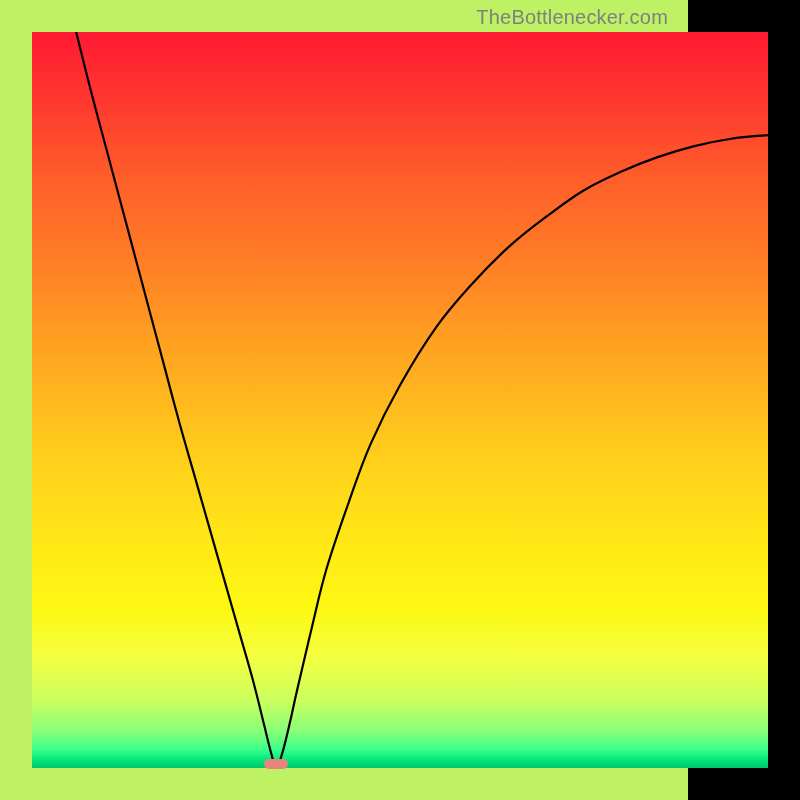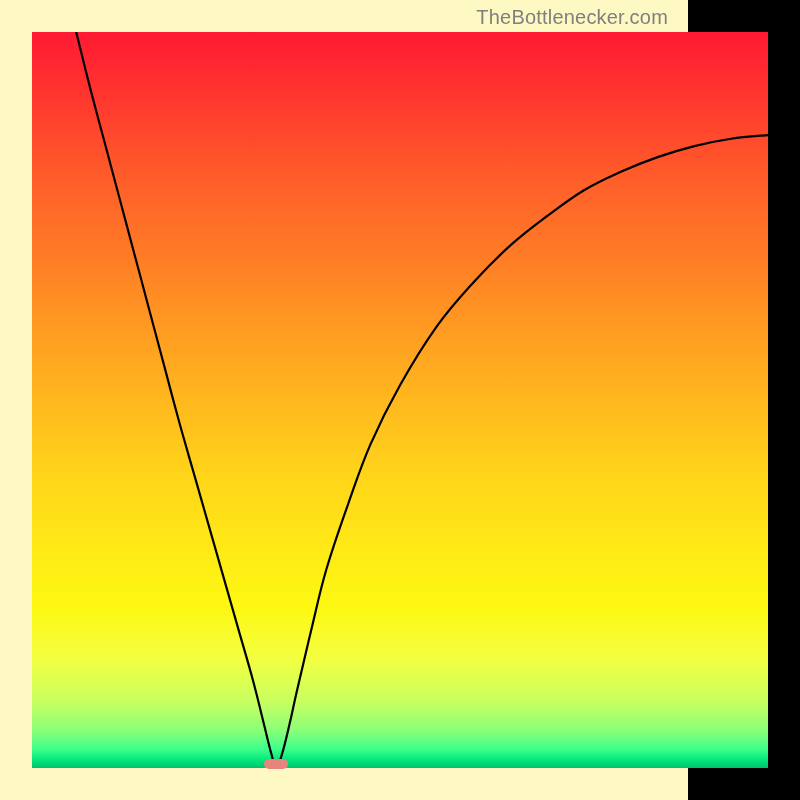--- a/index.html
+++ b/index.html
@@ -8,21 +8,21 @@
     width: 800px;
     height: 800px;
     overflow: hidden;
     background: #000;
     font-family: Arial, Helvetica, sans-serif;
   }
   .frame {
     position: relative;
     width: 688px;
     height: 800px;
-    background: #fef9c3;
+    background: #bef264;
   }
   .plot-area {
     position: absolute;
     left: 32px;
     top: 32px;
     width: 736px;
     height: 736px;
     box-sizing: border-box;
     
     background: linear-gradient(

